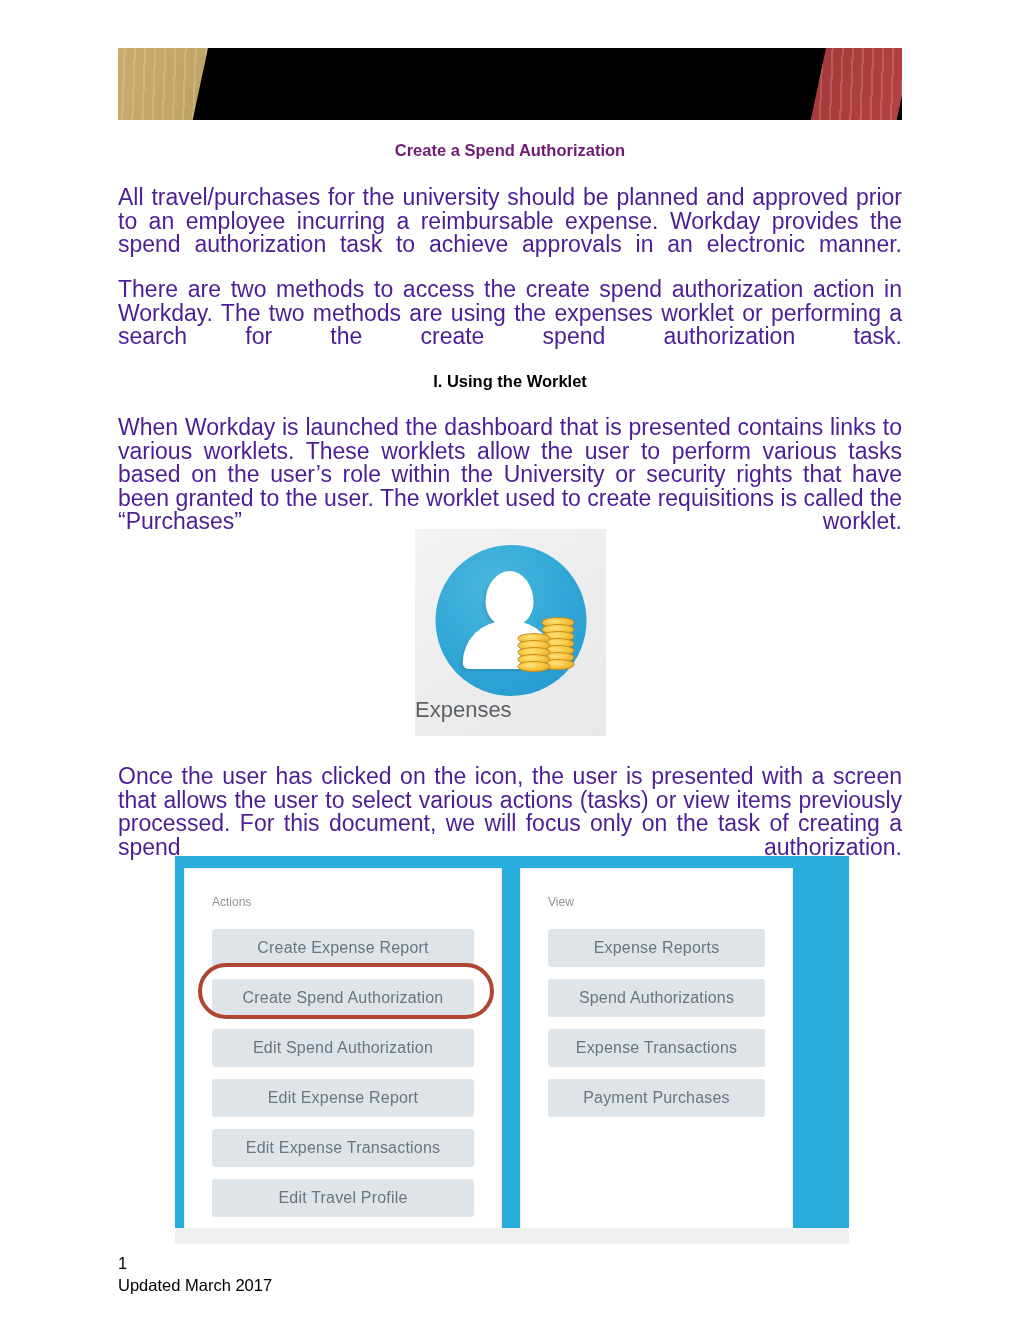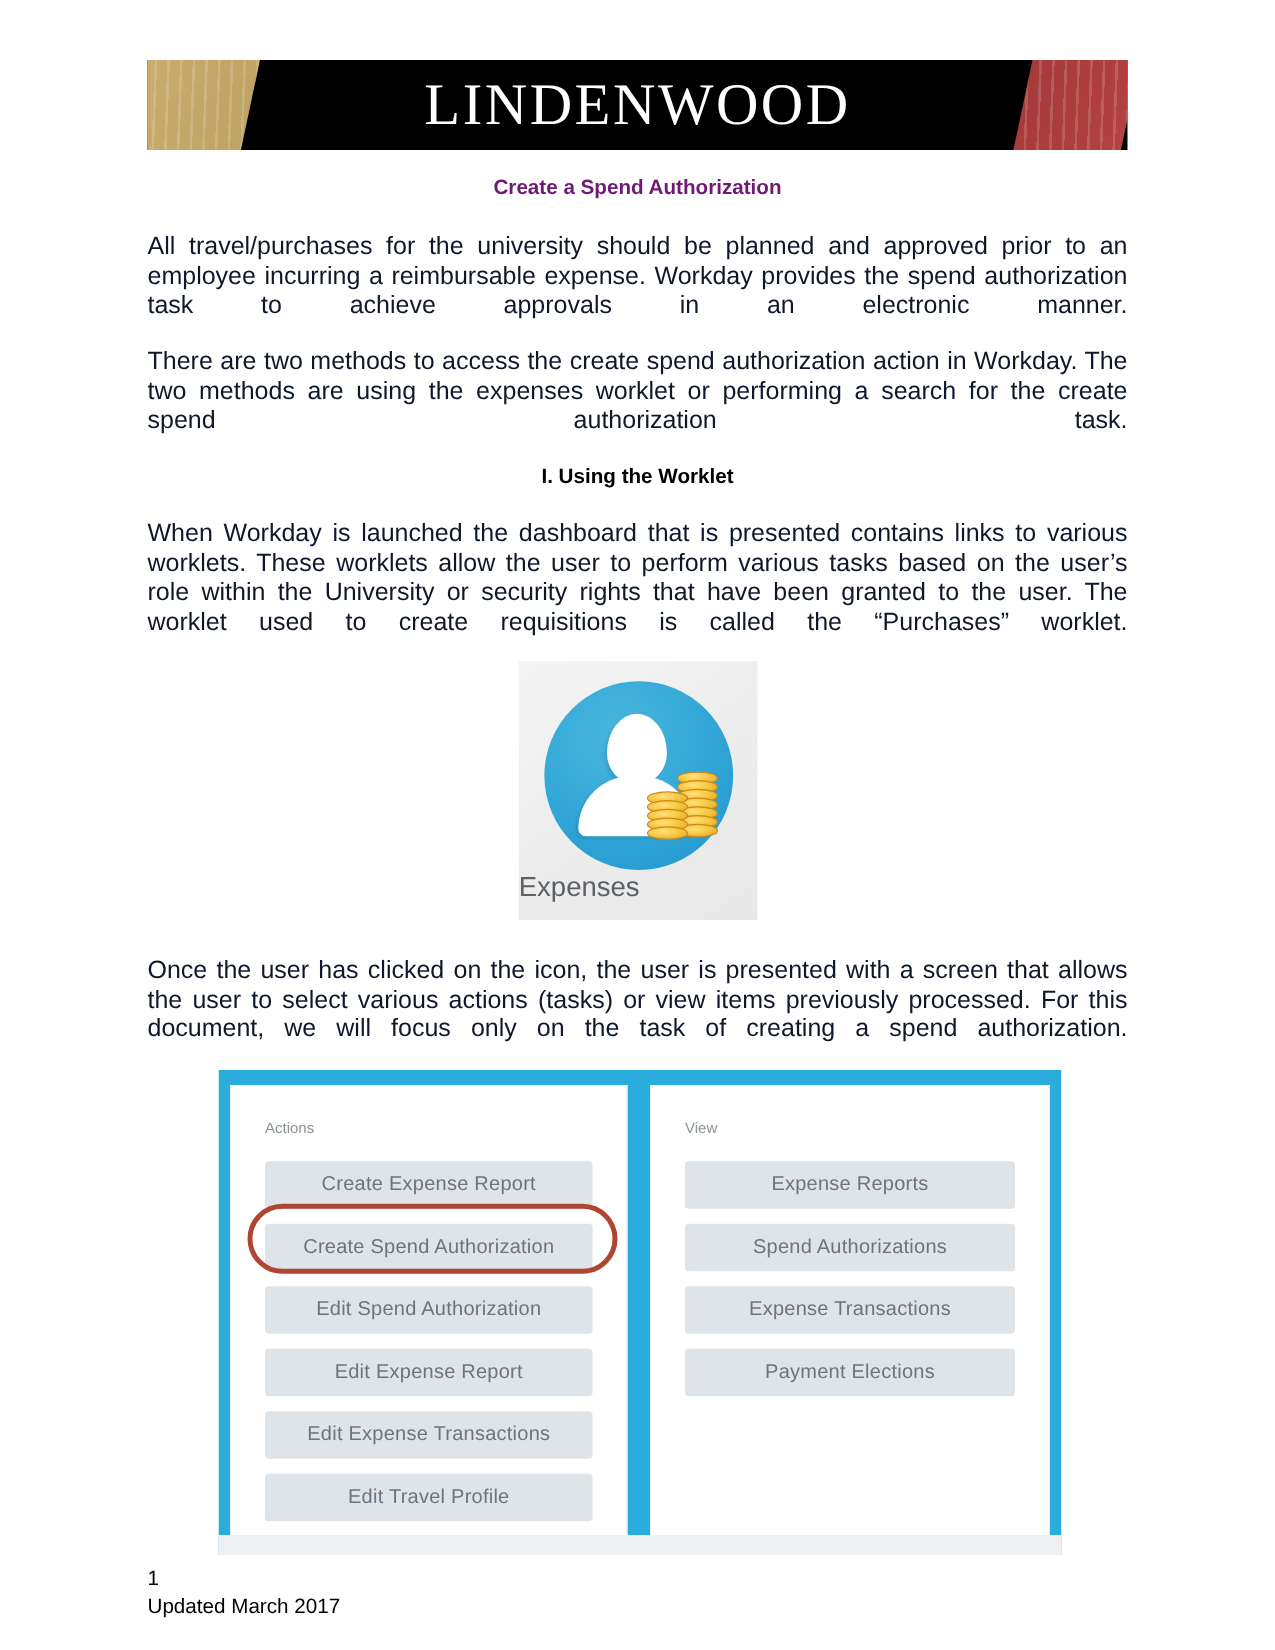--- a/index.html
+++ b/index.html
@@ -92,25 +92,25 @@
     width: 784px;
     text-align: center;
     font-size: 16.5px;
     font-weight: bold;
     color: #701a75;
   }
   .para {
     position: absolute;
     left: 118px;
     width: 784px;
-    font-size: 20px;
+    font-size: 23px;
     line-height: 23.5px;
     text-align: justify;
     text-justify: inter-word;
-    color: #0f172a;
+    color: #4c1d95;
   }
   .section-head {
     position: absolute;
     left: 118px;
     width: 784px;
     text-align: center;
     font-size: 16.5px;
     font-weight: bold;
     color: #000;
   }
@@ -219,21 +219,21 @@
     border: 1px solid #eceff1;
     box-sizing: border-box;
   }
   .panel-actions {
     left: 9px;
     width: 318px;
     height: 373px;
   }
   .panel-view {
     left: 345px;
-    width: 320px;
+    width: 273px;
     height: 373px;
   }
   .panel-title {
     position: absolute;
     left: 27px;
     top: 26px;
     font-size: 12px;
     color: #8b9297;
     font-weight: 400;
   }
@@ -279,21 +279,20 @@
   }
 </style>
 </head>
 <body>
 
 <div class="page">
 
   <div class="banner">
     <div class="banner-stripe-left"></div>
     <div class="banner-stripe-right"></div>
-    <div class="banner-wordmark">LINDENWOOD</div>
   </div>
 
   <div class="doc-title">Create a Spend Authorization</div>
 
   <div class="para jt" id="para1">All travel/purchases for the university should be planned and approved prior to an employee incurring a reimbursable expense.  Workday provides the spend authorization task to achieve approvals in an electronic manner.</div>
   <div class="para jt" id="para2">There are two methods to access the create spend authorization action in Workday. The two methods are using the expenses worklet or performing a search for the create spend authorization task.</div>
 
   <div class="section-head" id="head1">I. Using the Worklet</div>
 
   <div class="para jt" id="para3">When Workday is launched the dashboard that is presented contains links to various worklets.  These worklets allow the user to perform various tasks based on the user’s role within the University or security rights that have been granted to the user.  The worklet used to create requisitions is called the “Purchases” worklet.</div>
@@ -337,21 +336,21 @@
         <div class="wd-btn">Edit Travel Profile</div>
       </div>
     </div>
 
     <div class="panel panel-view">
       <div class="panel-title">View</div>
       <div class="btn-list">
         <div class="wd-btn">Expense Reports</div>
         <div class="wd-btn">Spend Authorizations</div>
         <div class="wd-btn">Expense Transactions</div>
-        <div class="wd-btn">Payment Elections</div>
+        <div class="wd-btn">Payment Purchases</div>
       </div>
     </div>
 
   </div>
   <div class="shot-bottom-strip"></div>
 
   <div class="annot-oval"></div>
 
   <div class="footer">
     <div>1</div>

